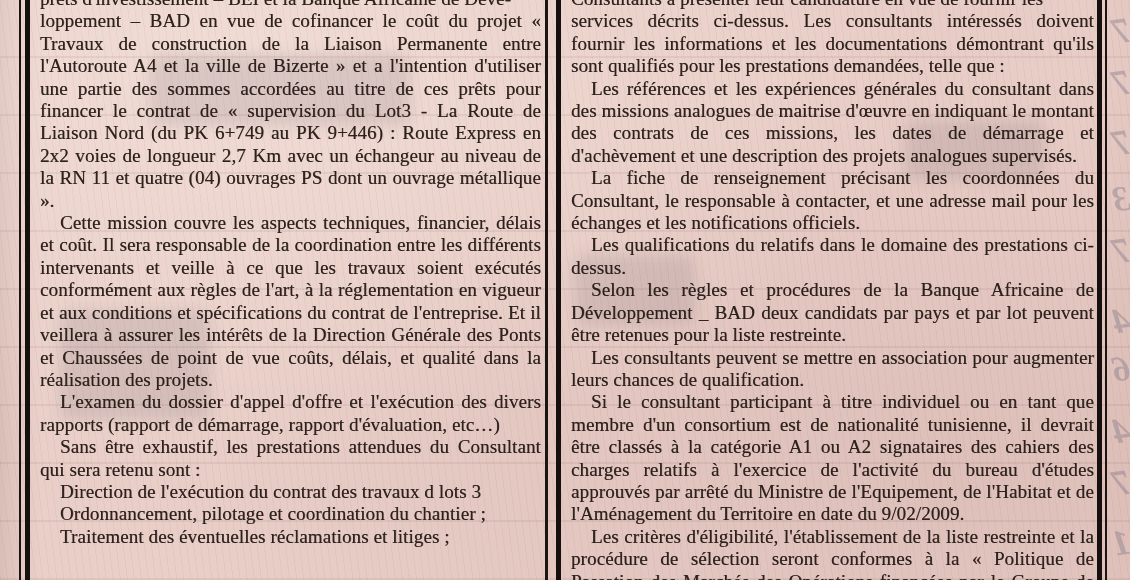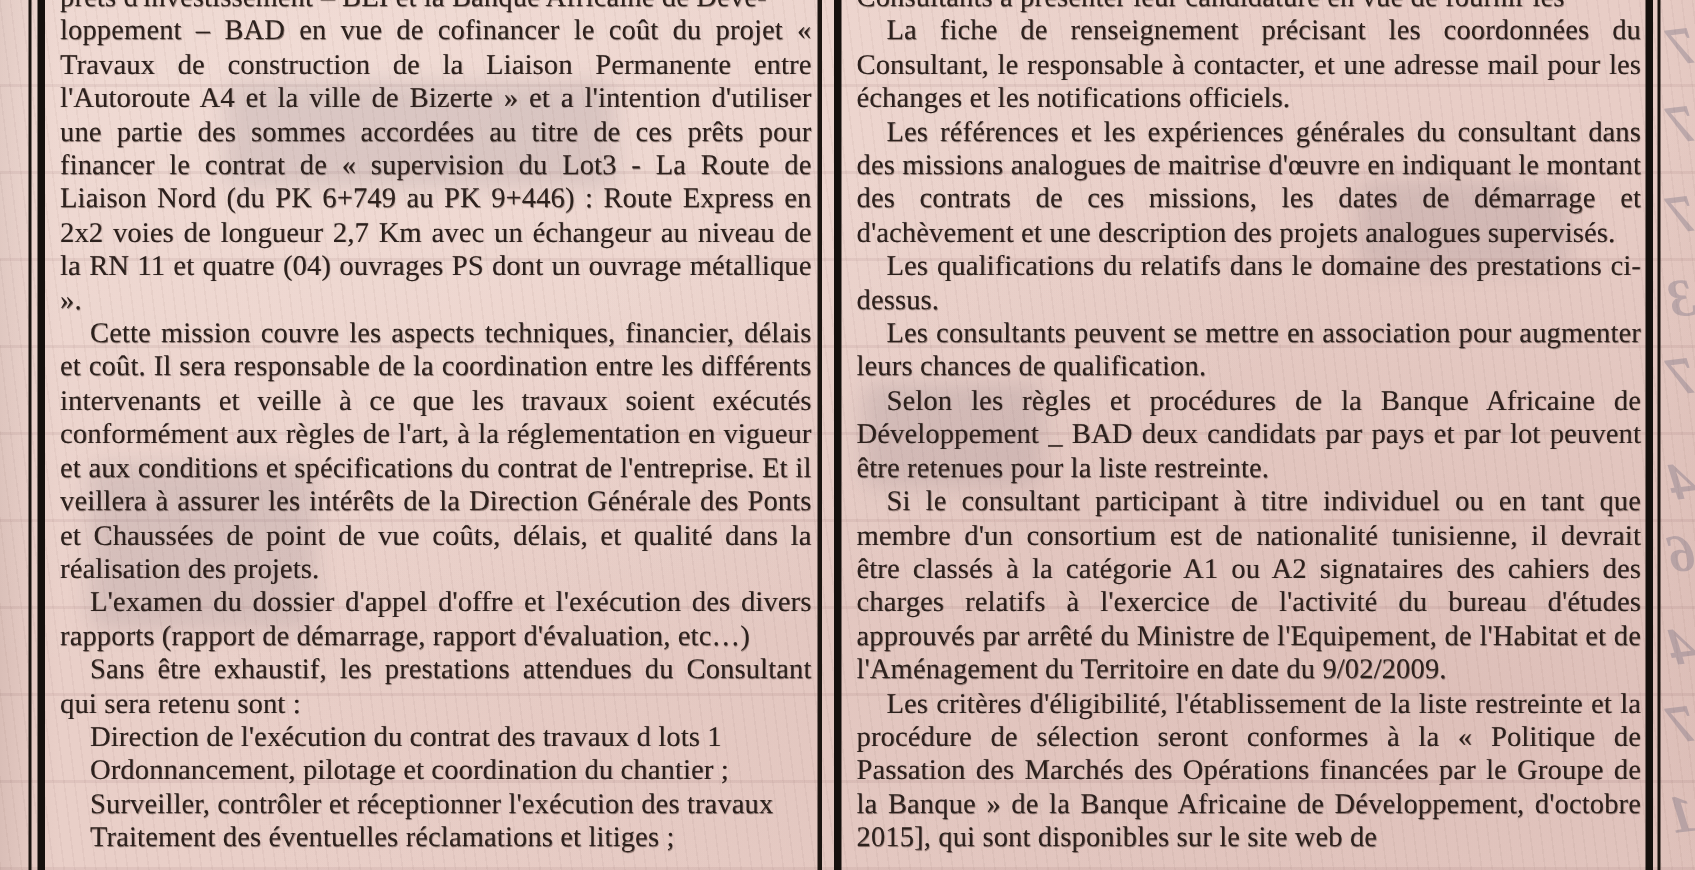--- a/index.html
+++ b/index.html
@@ -71,34 +71,34 @@
   <div class="rule rule-mid-right"></div>
   <div class="rule rule-right-inner"></div>
   <div class="rule rule-right-outer"></div>
 
   <div class="col col-left">
     <p>prêts d'investissement – BEI et la Banque Africaine de Déve-</p>
     <p>loppement – BAD en vue de cofinancer le coût du projet « Travaux de construction de la Liaison Permanente entre l'Autoroute A4 et la ville de Bizerte » et a l'intention d'utiliser une partie des sommes accordées au titre de ces prêts pour financer le contrat de « supervision du Lot3 - La Route de Liaison Nord (du PK 6+749 au PK 9+446) : Route Express en 2x2 voies de longueur 2,7 Km avec un échangeur au niveau de la RN 11 et quatre (04) ouvrages PS dont un ouvrage métallique ».</p>
     <p class="ind">Cette mission couvre les aspects techniques, financier, délais et coût. Il sera responsable de la coordination entre les différents intervenants et veille à ce que les travaux soient exécutés conformément aux règles de l'art, à la réglementation en vigueur et aux conditions et spécifications du contrat de l'entreprise. Et il veillera à assurer les intérêts de la Direction Générale des Ponts et Chaussées de point de vue coûts, délais, et qualité dans la réalisation des projets.</p>
     <p class="ind">L'examen du dossier d'appel d'offre et l'exécution des divers rapports (rapport de démarrage, rapport d'évaluation, etc…)</p>
     <p class="ind">Sans être exhaustif, les prestations attendues du Consultant qui sera retenu sont :</p>
-    <p class="ind">Direction de l'exécution du contrat des travaux d lots 1</p>
+    <p class="ind">Direction de l'exécution du contrat des travaux d lots 3</p>
     <p class="ind">Ordonnancement, pilotage et coordination du chantier ;</p>
-    <p class="ind">Surveiller, contrôler et réceptionner l'exécution des travaux</p>
     <p class="ind">Traitement des éventuelles réclamations et litiges ;</p>
 
   </div>
 
   <div class="col col-right">
     <p>Consultants à présenter leur candidature en vue de fournir les</p>
+    <p>services décrits ci-dessus. Les consultants intéressés doivent fournir les informations et les documentations démontrant qu'ils sont qualifiés pour les prestations demandées, telle que :</p>
+    <p class="ind">Les références et les expériences générales du consultant dans des missions analogues de maitrise d'œuvre en indiquant le montant des contrats de ces missions, les dates de démarrage et d'achèvement et une description des projets analogues supervisés.</p>
     <p class="ind">La fiche de renseignement précisant les coordonnées du Consultant, le responsable à contacter, et une adresse mail pour les échanges et les notifications officiels.</p>
-    <p class="ind">Les références et les expériences générales du consultant dans des missions analogues de maitrise d'œuvre en indiquant le montant des contrats de ces missions, les dates de démarrage et d'achèvement et une description des projets analogues supervisés.</p>
     <p class="ind">Les qualifications du relatifs dans le domaine des prestations ci-dessus.</p>
+    <p class="ind">Selon les règles et procédures de la Banque Africaine de Développement _ BAD deux candidats par pays et par lot peuvent être retenues pour la liste restreinte.</p>
     <p class="ind">Les consultants peuvent se mettre en association pour augmenter leurs chances de qualification.</p>
-    <p class="ind">Selon les règles et procédures de la Banque Africaine de Développement _ BAD deux candidats par pays et par lot peuvent être retenues pour la liste restreinte.</p>
     <p class="ind">Si le consultant participant à titre individuel ou en tant que membre d'un consortium est de nationalité tunisienne, il devrait être classés à la catégorie A1 ou A2 signataires des cahiers des charges relatifs à l'exercice de l'activité du bureau d'études approuvés par arrêté du Ministre de l'Equipement, de l'Habitat et de l'Aménagement du Territoire en date du 9/02/2009.</p>
     <p class="ind">Les critères d'éligibilité, l'établissement de la liste restreinte et la procédure de sélection seront conformes à la « Politique de Passation des Marchés des Opérations financées par le Groupe de la Banque » de la Banque Africaine de Développement, d'octobre 2015], qui sont disponibles sur le site web de</p>
 
   </div>
 
   <div class="margin-strip">
     <span class="mark" style="top:10px">7</span>
     <span class="mark" style="top:62px">7</span>
     <span class="mark" style="top:122px">7</span>
     <span class="mark" style="top:178px">3</span>

